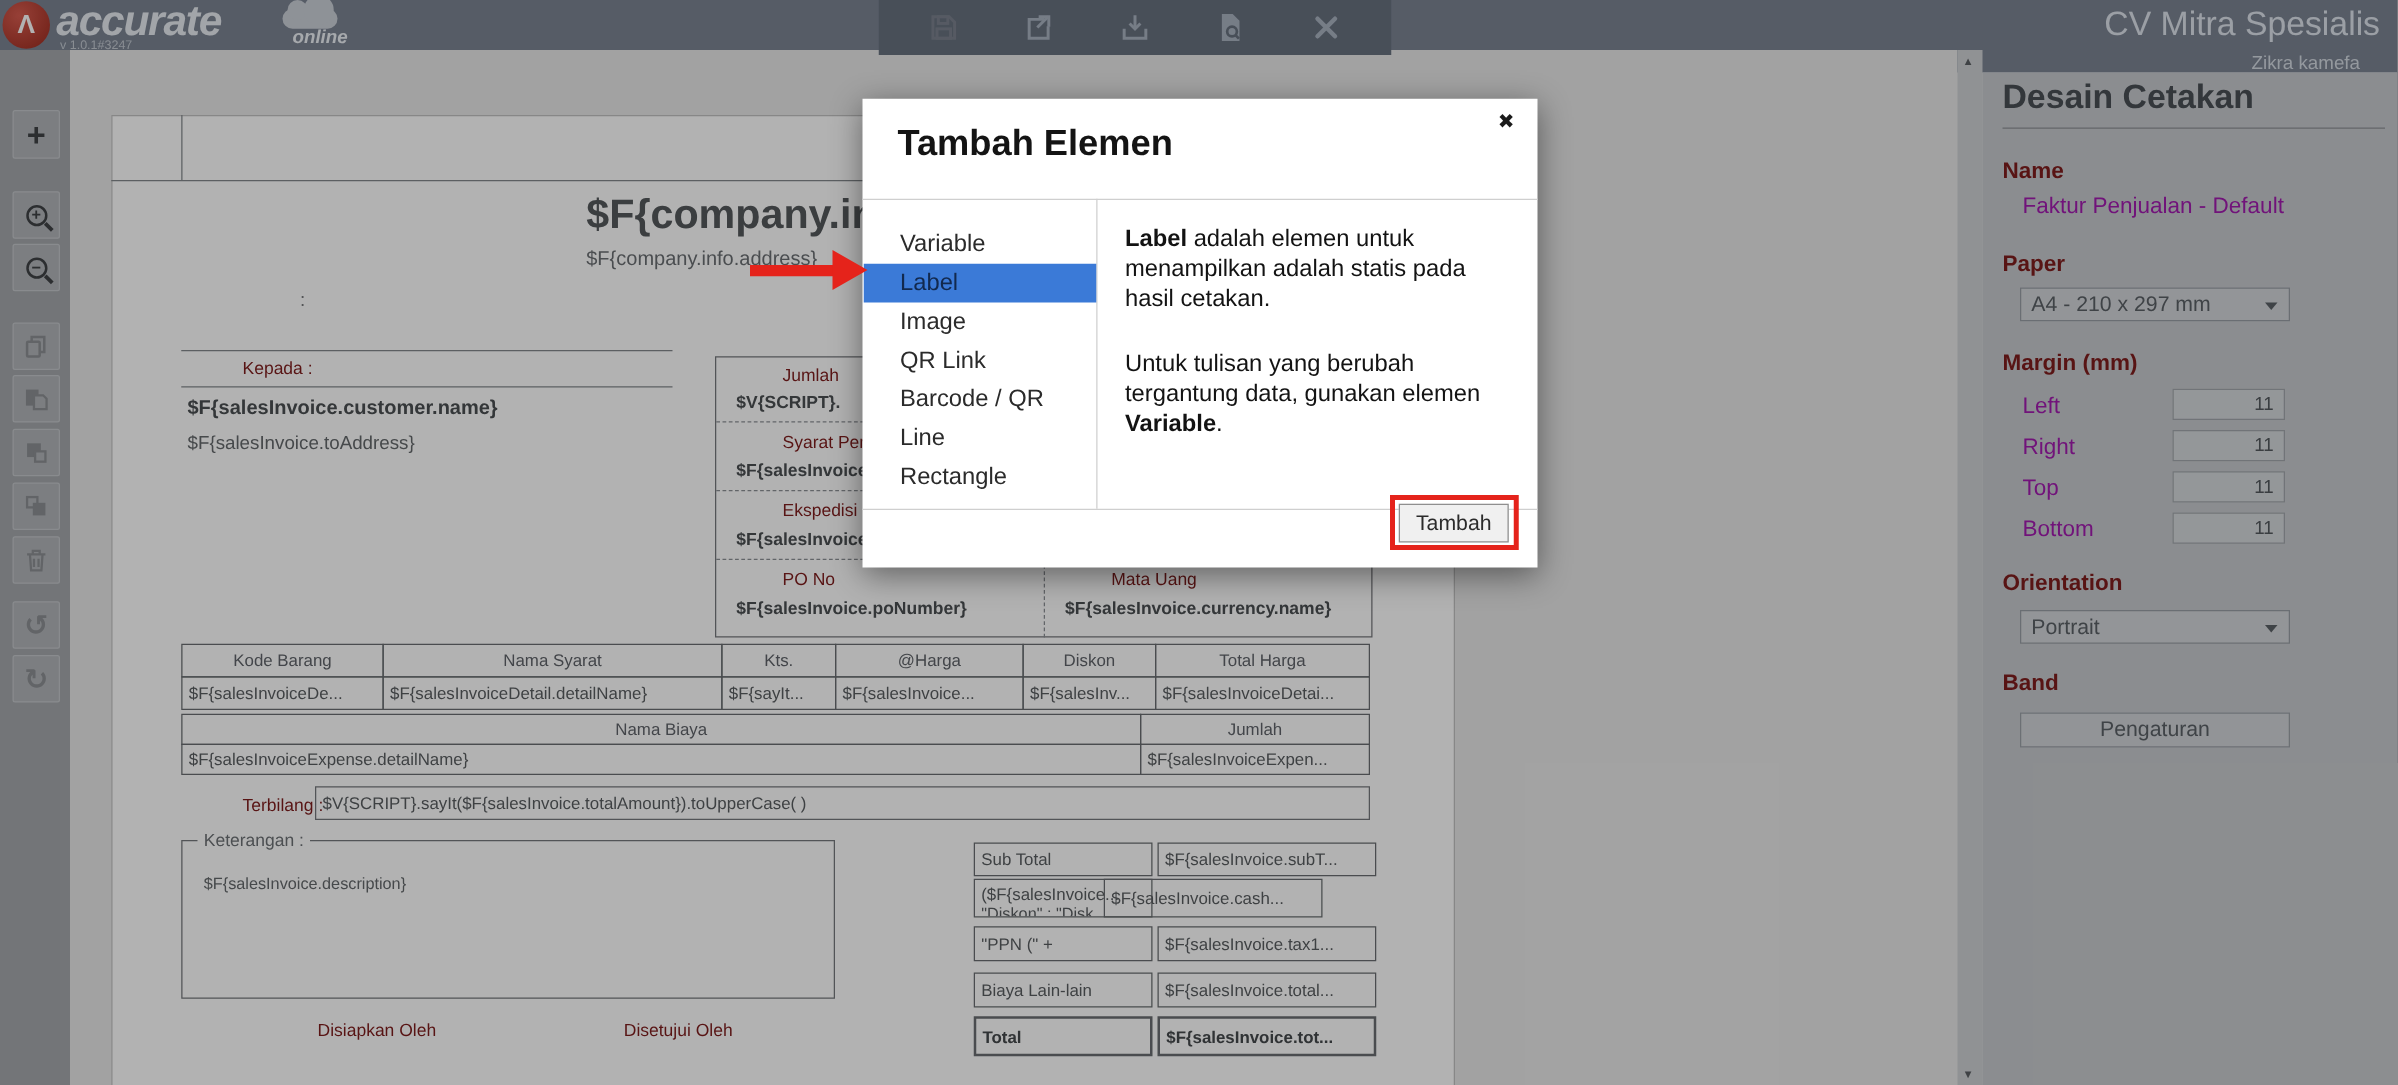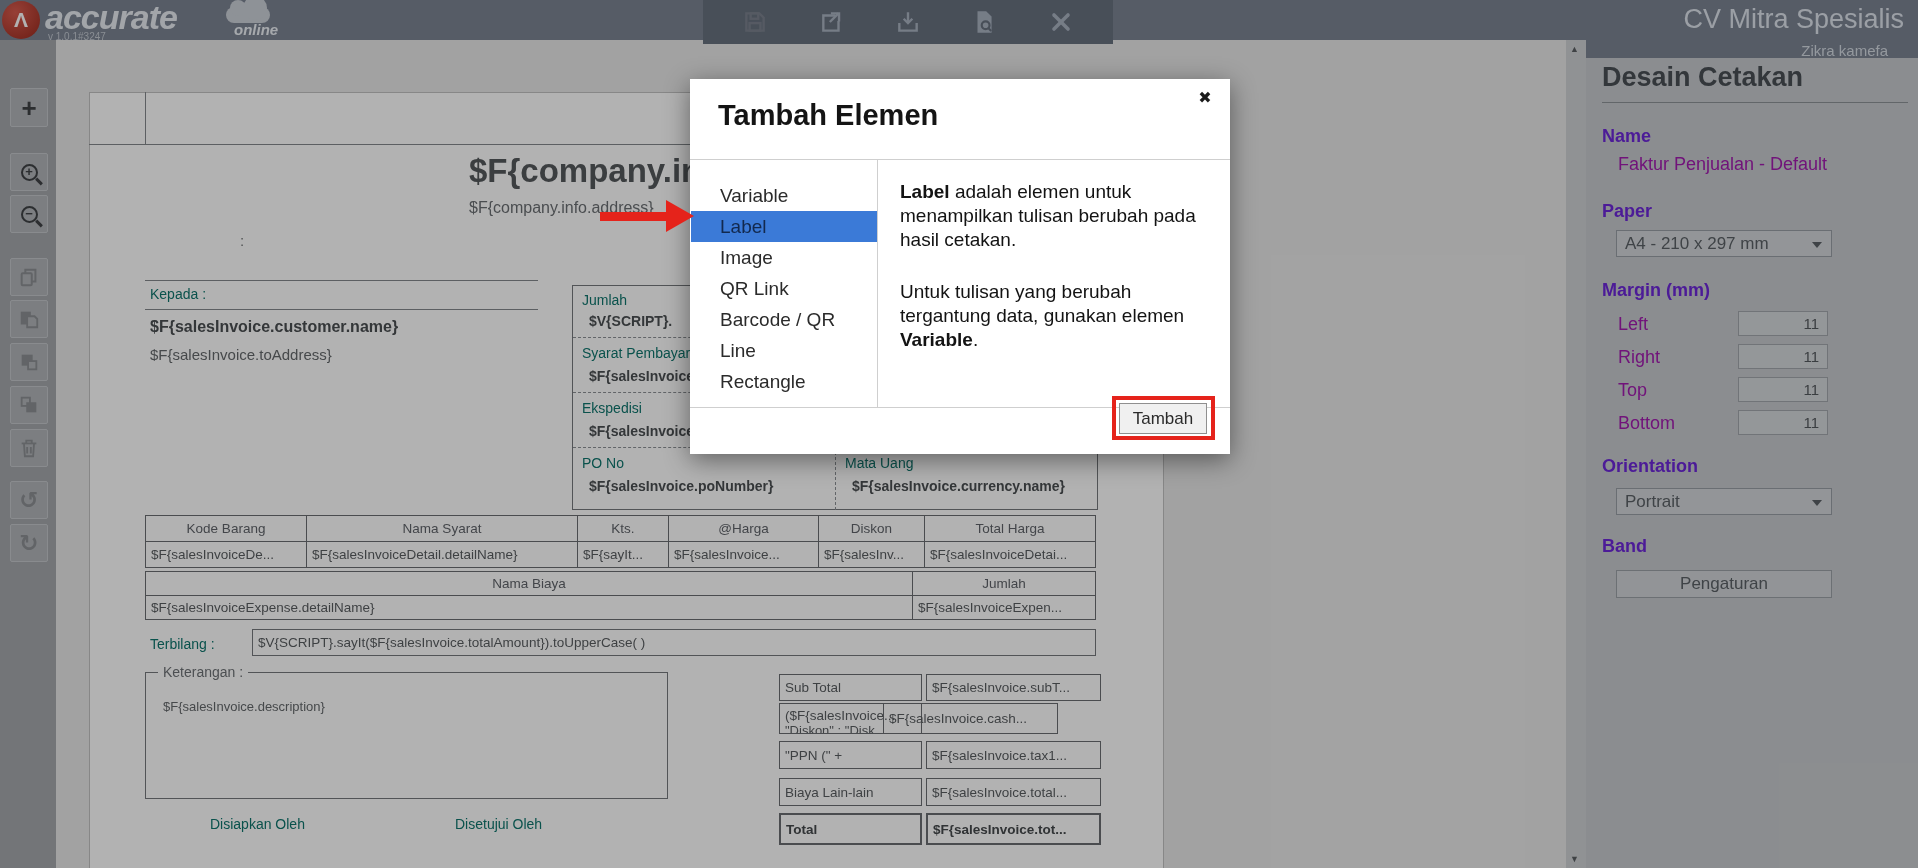--- a/index.html
+++ b/index.html
@@ -38,36 +38,36 @@
   .mag{position:relative;width:13px;height:13px;border:2.5px solid currentColor;border-radius:50%;
     font-weight:bold;font-size:13px;line-height:11px;text-align:center;color:currentColor;}
   .mag::after{content:"";position:absolute;width:8px;height:3px;background:currentColor;right:-7px;bottom:-4px;transform:rotate(45deg);}
   .uglyph{font-size:23px;font-weight:bold;}
 
   
   #canvas{left:56px;top:40px;width:1510px;height:828px;background:#e9e9e9;z-index:1;}
   #paper{left:89px;top:92px;width:1073px;height:776px;background:#ffffff;border:1px solid #c2c2c2;z-index:2;}
   .dline{position:absolute;background:#85898d;height:1px;}
   .dvline{position:absolute;background:#85898d;width:1px;}
-  .dl{position:absolute;white-space:nowrap;font-size:14px;color:#0f766e;}
+  .dl{position:absolute;white-space:nowrap;font-size:14px;color:#7f1d1d;margin-left:44px;}
   .dv{position:absolute;white-space:nowrap;font-size:14px;font-weight:bold;color:#4b4f52;}
   .cell{position:absolute;border:1px solid #6a6e71;box-sizing:border-box;display:flex;align-items:center;
     padding:0 5px;font-size:13.5px;color:#5a5e61;overflow:hidden;white-space:nowrap;}
   .cell.hd{justify-content:center;color:#60646a;}
   .infobox{position:absolute;border:1px solid #76797d;box-sizing:border-box;}
   .dashline{position:absolute;border-top:1px dashed #8d9196;height:0;}
   .dashv{position:absolute;border-left:1px dashed #8d9196;width:0;}
   .fieldset{position:absolute;border:1px solid #76797d;box-sizing:border-box;}
   .legend{position:absolute;top:-9px;left:12px;background:#fff;padding:0 5px;font-size:14px;color:#6e7276;white-space:nowrap;}
 
   
   #panel{left:1586px;top:58px;width:332px;height:810px;background:#c8cbcf;z-index:3;}
   #scrollbar{left:1566px;top:40px;width:20px;height:828px;background:#cfd2d5;z-index:3;}
   .sarrow{position:absolute;left:4px;font-size:9px;color:#5b5f63;}
-  .plabel{position:absolute;font-size:18px;font-weight:bold;color:#6d28d9;white-space:nowrap;}
+  .plabel{position:absolute;font-size:18px;font-weight:bold;color:#7f1d1d;white-space:nowrap;}
   .pval{position:absolute;font-size:18px;color:#a21caf;white-space:nowrap;}
   .pselect{position:absolute;width:216px;height:27px;background:#d3d6da;border:1px solid #989ea5;box-sizing:border-box;
     display:flex;align-items:center;padding:0 8px;font-size:17px;color:#5b6166;}
   .chev{position:absolute;right:9px;top:11px;width:0;height:0;border-left:5px solid transparent;
     border-right:5px solid transparent;border-top:6px solid #5b6166;}
   .pinput{position:absolute;width:90px;height:25px;background:#d5d8db;border:1px solid #a2a7ac;box-sizing:border-box;
     display:flex;align-items:center;justify-content:flex-end;padding:0 8px;font-size:15px;color:#54595e;}
   .pbutton{position:absolute;width:216px;height:28px;background:#d1d4d8;border:1px solid #9ba1a7;box-sizing:border-box;
     display:flex;align-items:center;justify-content:center;font-size:17px;color:#5b6166;}
 
@@ -321,21 +321,21 @@
 
     <div class="mitem" style="top:101px">Variable</div>
     <div class="mitem sel" style="top:132px">Label</div>
     <div class="mitem" style="top:163px">Image</div>
     <div class="mitem" style="top:194px">QR Link</div>
     <div class="mitem" style="top:225px">Barcode / QR</div>
     <div class="mitem" style="top:256px">Line</div>
     <div class="mitem" style="top:287px">Rectangle</div>
 
     <div class="descline" style="top:102px"><b>Label</b><span> adalah elemen untuk</span></div>
-    <div class="descline" style="top:126px">menampilkan tulisan berubah pada</div>
+    <div class="descline" style="top:126px">menampilkan adalah statis pada</div>
     <div class="descline" style="top:150px">hasil cetakan.</div>
     <div class="descline" style="top:202px">Untuk tulisan yang berubah</div>
     <div class="descline" style="top:226px">tergantung data, gunakan elemen</div>
     <div class="descline" style="top:250px"><b>Variable</b><span>.</span></div>
 
     <div id="tambah-btn">Tambah</div>
   </div>
 
   <div id="anno-box" class="abs"></div>
   <div id="anno-arrow-tail" class="abs"></div>

